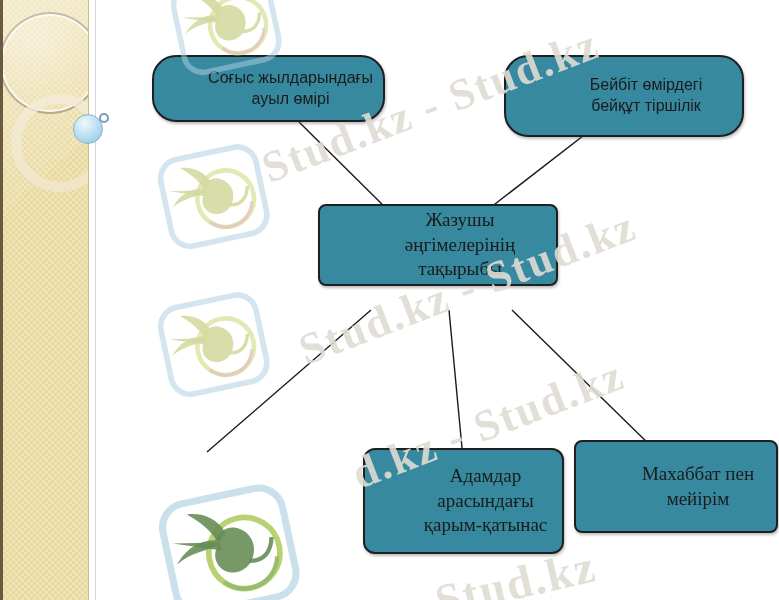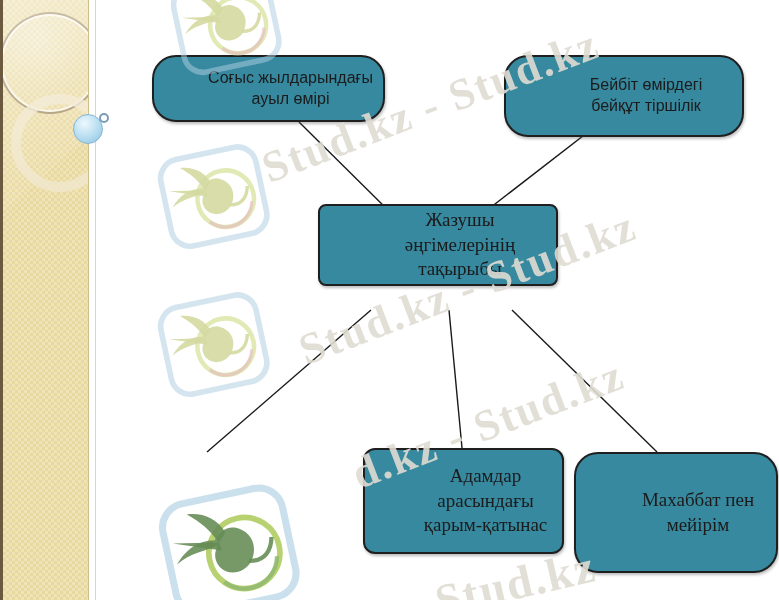--- a/index.html
+++ b/index.html
@@ -61,21 +61,21 @@
   }
   .node .box-label{white-space:pre-line;padding:2px 6px;line-height:1.3;}
   .rounded{border-radius:24px;}
   .sans-label{font-family:"Liberation Sans",sans-serif;font-size:16px;}
   .serif-label{font-family:"Liberation Serif",serif;font-size:19px;}
   .node-top-left{left:152px;top:55px;width:233px;height:67px;}
   .node-top-right{left:468px;top:55px;width:240px;height:82px;margin-left:36px;}
   .node-center{left:318px;top:204px;width:240px;height:82px;border-radius:8px;}
   .node-bottom-left{left:122px;top:452px;width:222px;height:102px;}
   .node-bottom-center{left:363px;top:448px;width:201px;height:106px;border-radius:12px;}
-  .node-bottom-right{left:574px;top:452px;width:204px;height:121px;}
+  .node-bottom-right{left:574px;top:440px;width:204px;height:93px;border-radius:8px;}
 
   
   .watermark-layer{position:absolute;inset:0;pointer-events:none;}
   .wm-text{
     position:absolute;font-family:"Liberation Serif",serif;font-weight:bold;
     font-size:44px;letter-spacing:2px;color:rgba(223,219,211,.9);
     transform-origin:left top;white-space:nowrap;
   }
   .wm1{left:255px;top:146px;transform:rotate(-21deg);}
   .wm2{left:292px;top:328px;transform:rotate(-21deg);}

